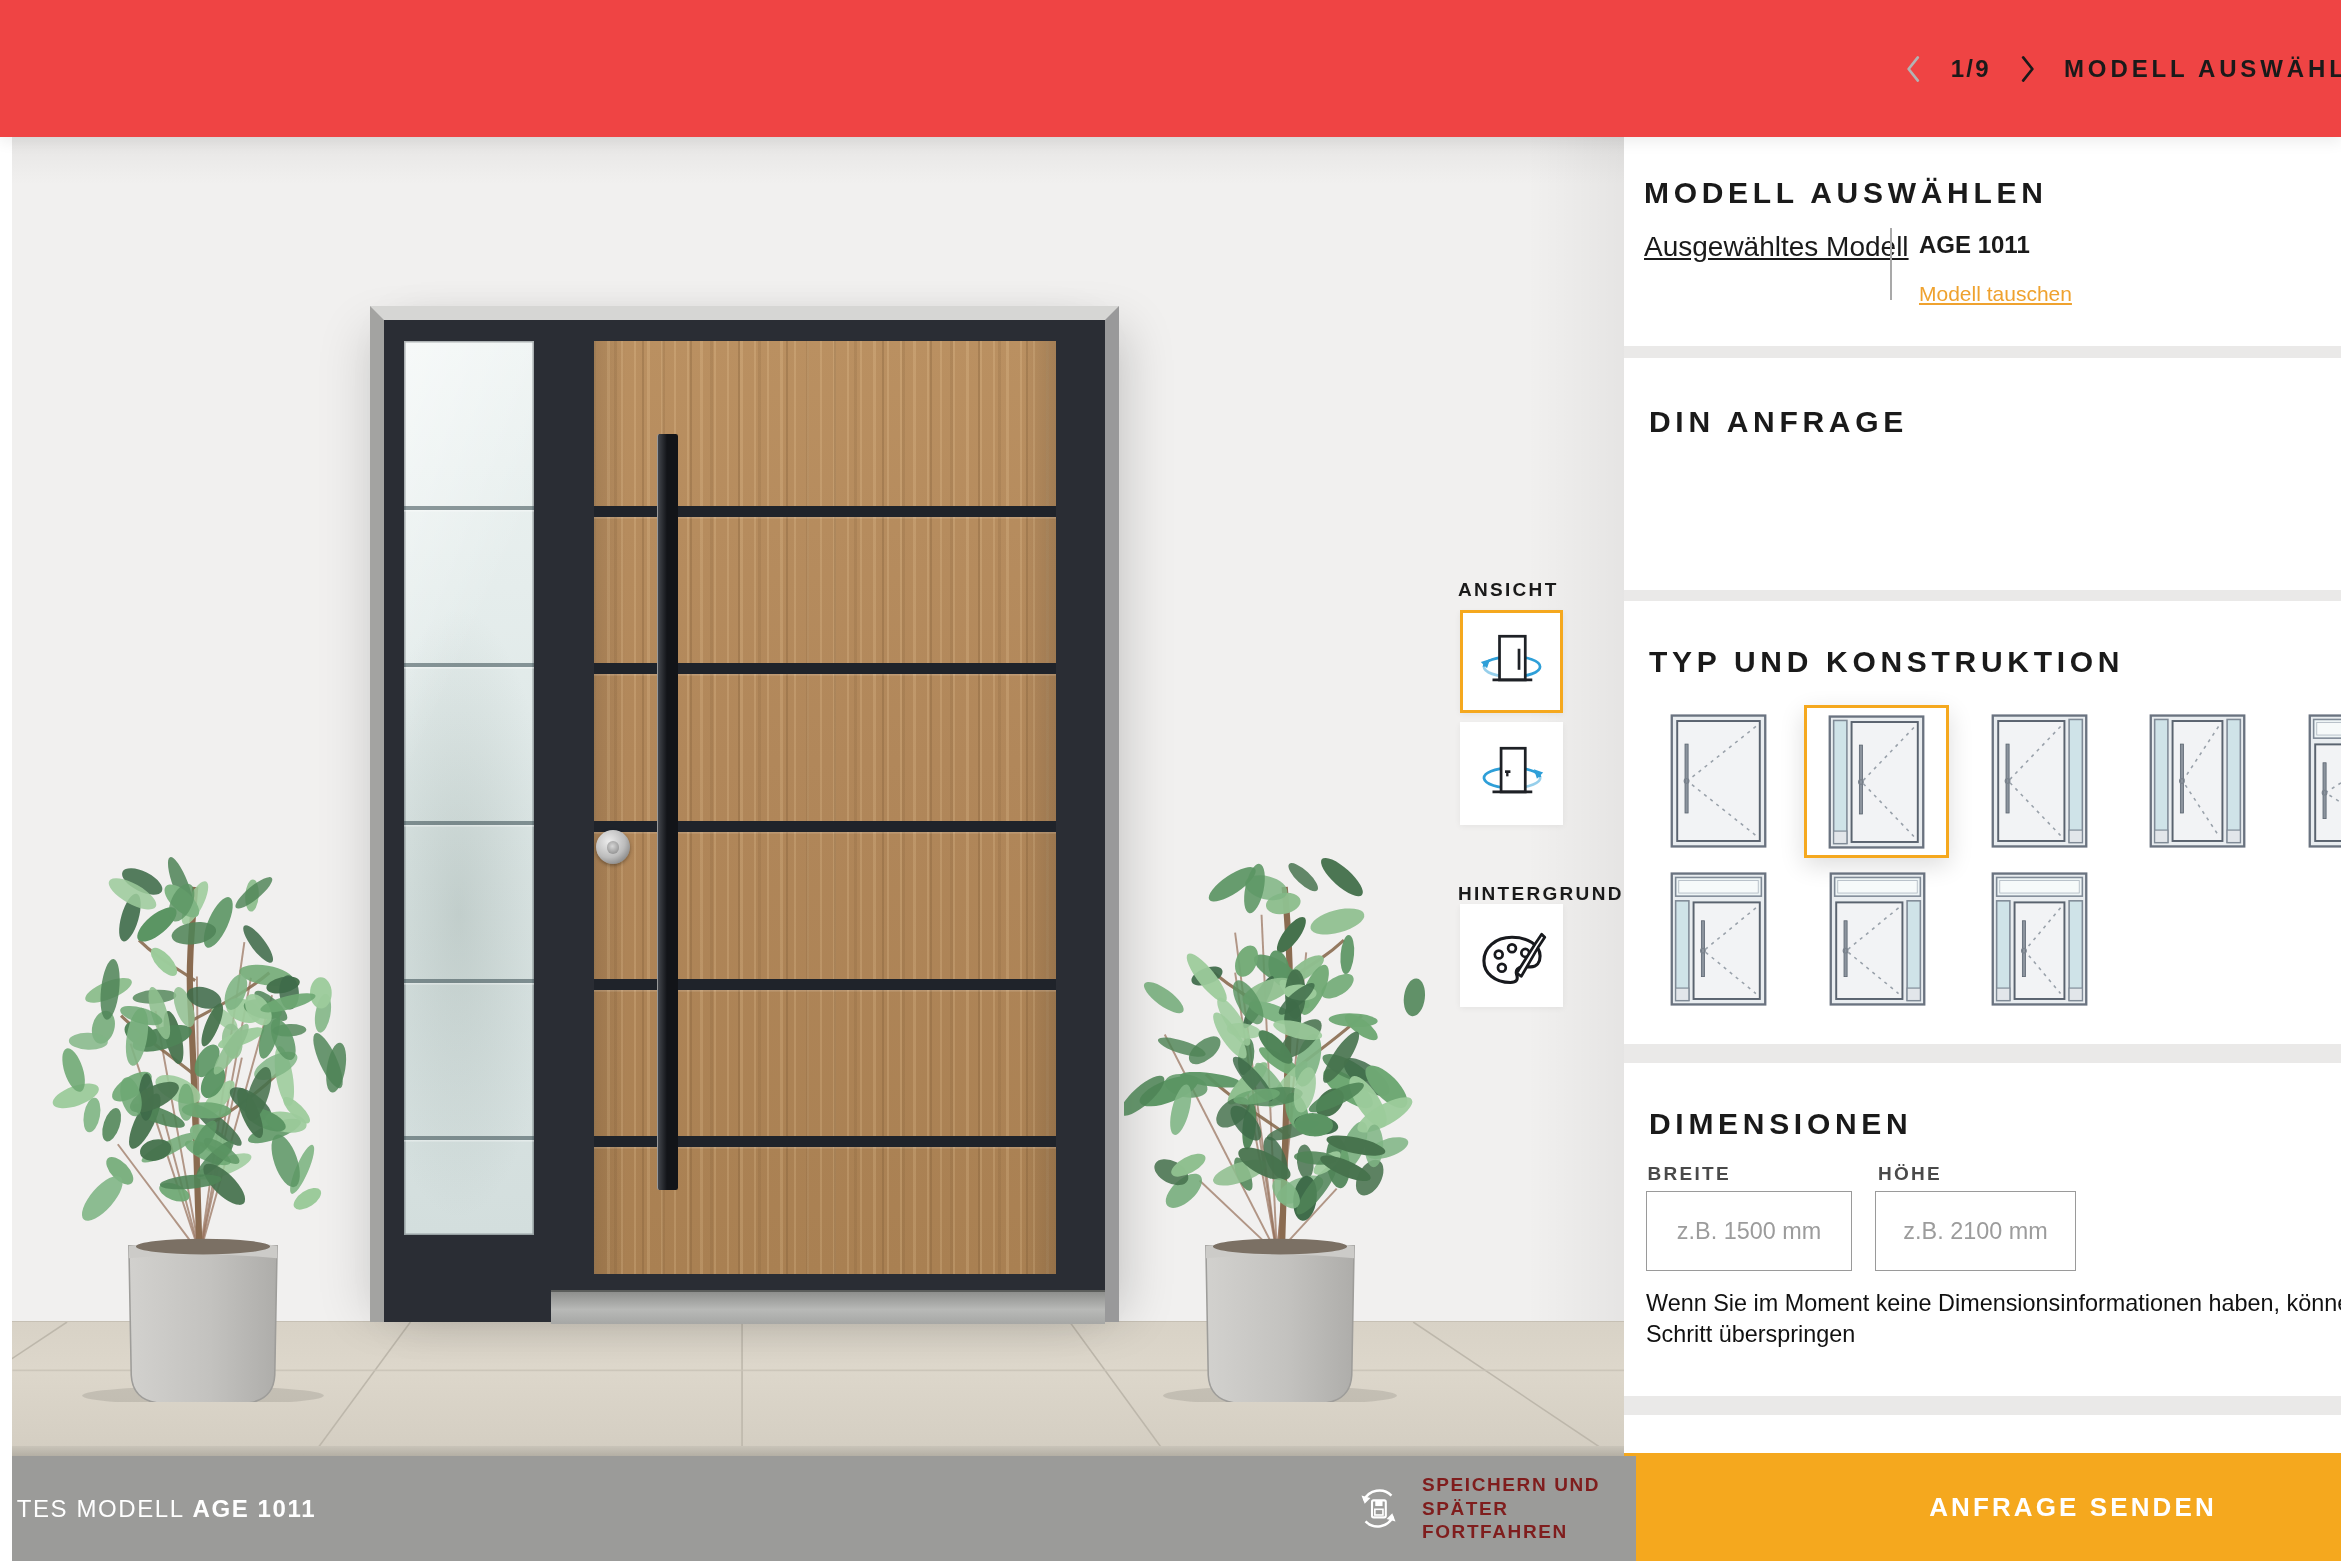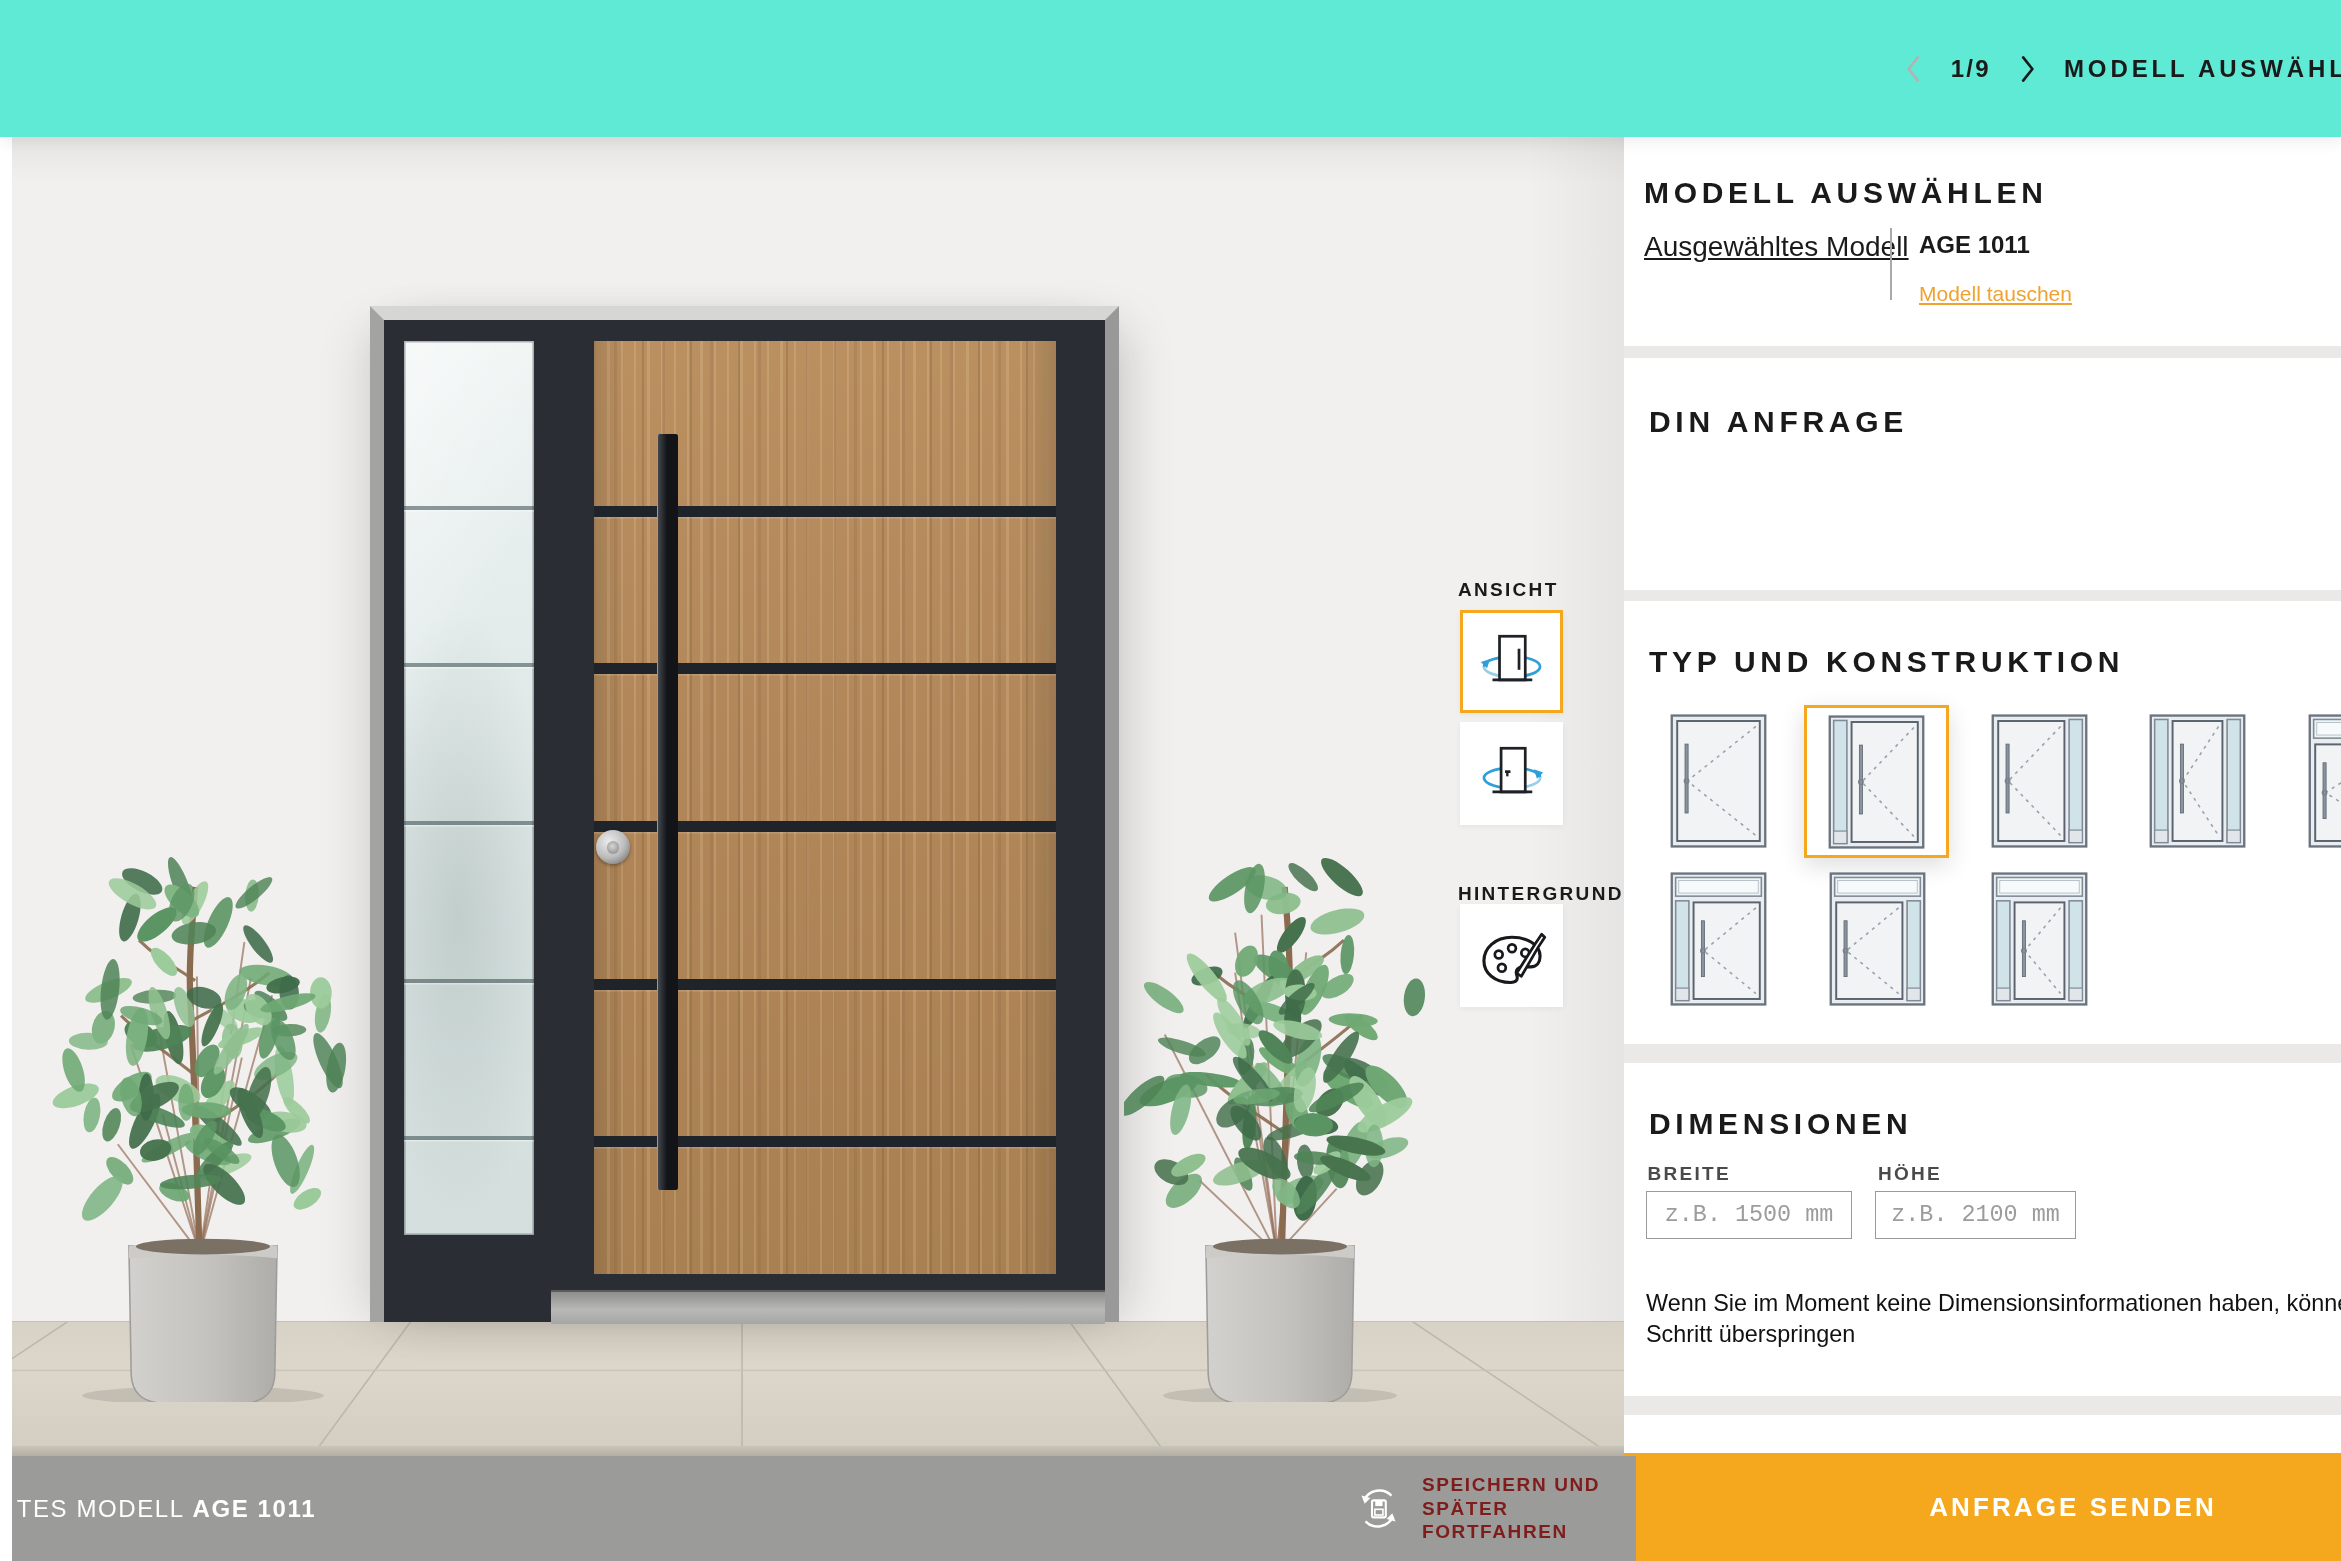--- a/index.html
+++ b/index.html
@@ -2,21 +2,21 @@
 <html style="font-size:12.5px"><head>
 <meta charset="utf-8">
 <style>
   html,body{margin:0;padding:0;}
   body{
     width:2342px;height:1561px;overflow:hidden;position:relative;
     font-family:"Liberation Sans", sans-serif;color:#1a1a1a;background:#fff;
   }
 
   
-  .topbar{position:absolute;left:0;top:0;width:2342px;height:137px;background:#5eead4;z-index:40;
+  .topbar{position:absolute;left:0;top:0;width:2342px;height:137px;background:#ef4444;z-index:40;
     box-shadow:0 4.7px 14px rgba(0,0,0,.07);}
   .topnav{position:absolute;right:-47px;top:0;height:137px;display:flex;align-items:center;gap:26.5px;}
   .nav-chevron{width:20px;height:34px;display:block;cursor:pointer;}
   .nav-page{font-size:24px;font-weight:bold;letter-spacing:2.3px;}
   .nav-title{font-size:24px;font-weight:bold;letter-spacing:3.9px;white-space:nowrap;}
 
   
   .preview{position:absolute;left:12px;top:137px;width:1624px;height:1424px;overflow:hidden;
     background:linear-gradient(180deg,#e6e5e4 0px,#f1f0ef 47px,#f1f0ef);}
   .wall-shadow-right{position:absolute;right:0;top:0;width:109px;height:1424px;
@@ -93,22 +93,22 @@
   .din-btn{height:62px;display:flex;align-items:center;justify-content:center;font-size:22.6px;cursor:pointer;box-sizing:border-box;}
   .din-btn.selected{width:119px;background:#fff;border:2.3px solid #141414;color:#111;}
   .din-btn:not(.selected){width:134px;background:#ededec;color:#8b8b8b;border:none;}
 
   .type-grid{position:absolute;left:0;top:0;width:898px;height:443px;}
   .type-item{position:absolute;cursor:pointer;}
   .type-item.selected{background:#fff;box-shadow:0 7.8px 23.4px rgba(0,0,0,.14);border:3.9px solid var(--accent,#F2A42B);
     box-sizing:border-box;display:flex;align-items:center;justify-content:center;}
 
   .dim-label{position:absolute;font-size:19px;font-weight:bold;letter-spacing:2.3px;color:#4a4a4a;}
-  .dim-input{position:absolute;height:48px;border:1.6px solid #9a9a9a;background:#fff;box-sizing:border-box;
-    font-family:Liberation Mono, monospace;font-size:23.4px;text-align:center;color:#333;outline:none;}
+  .dim-input{position:absolute;height:80px;border:1.6px solid #9a9a9a;background:#fff;box-sizing:border-box;
+    font-family:Liberation Sans, sans-serif;font-size:23.4px;text-align:center;color:#333;outline:none;}
   .dim-input::placeholder{color:#9c9c9c;}
   .dim-note{position:absolute;left:22px;font-size:23.4px;line-height:31px;color:#111;white-space:nowrap;}
 
   .sliver{position:absolute;left:0;top:1278px;width:898px;height:38px;background:#fff;}
   .submit-btn{position:absolute;left:0;top:1316px;width:898px;height:108px;background:var(--accent,#F5A81E);
     display:flex;align-items:center;justify-content:center;cursor:pointer;}
   .submit-label{color:#fff;font-size:26px;font-weight:bold;letter-spacing:3.1px;}
 </style>
 </head>
 <body style="--accent: #F5A81E;">

